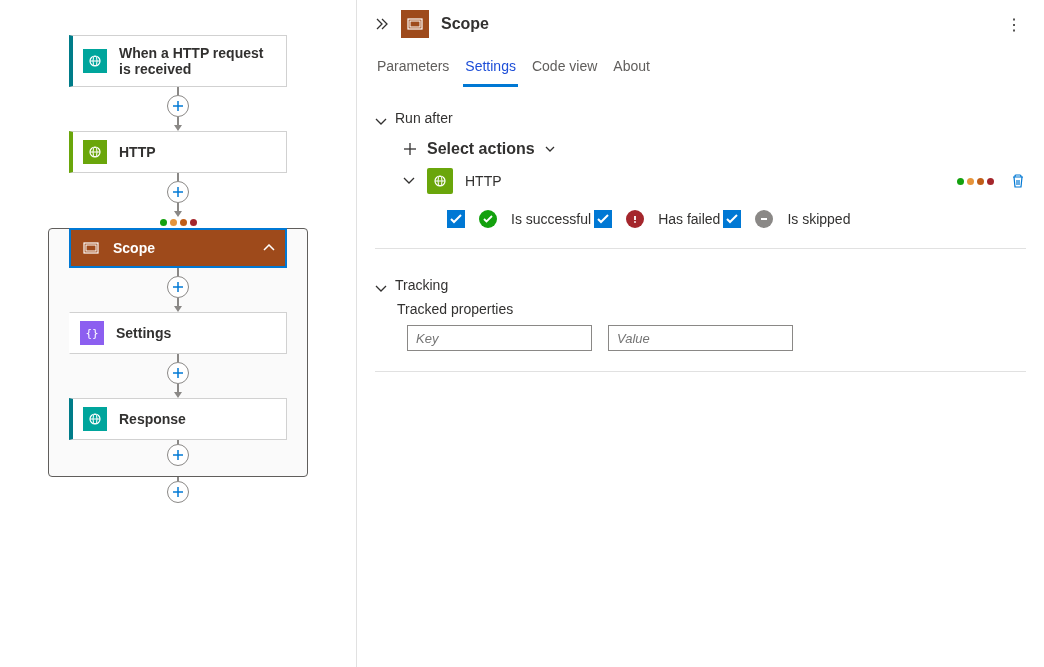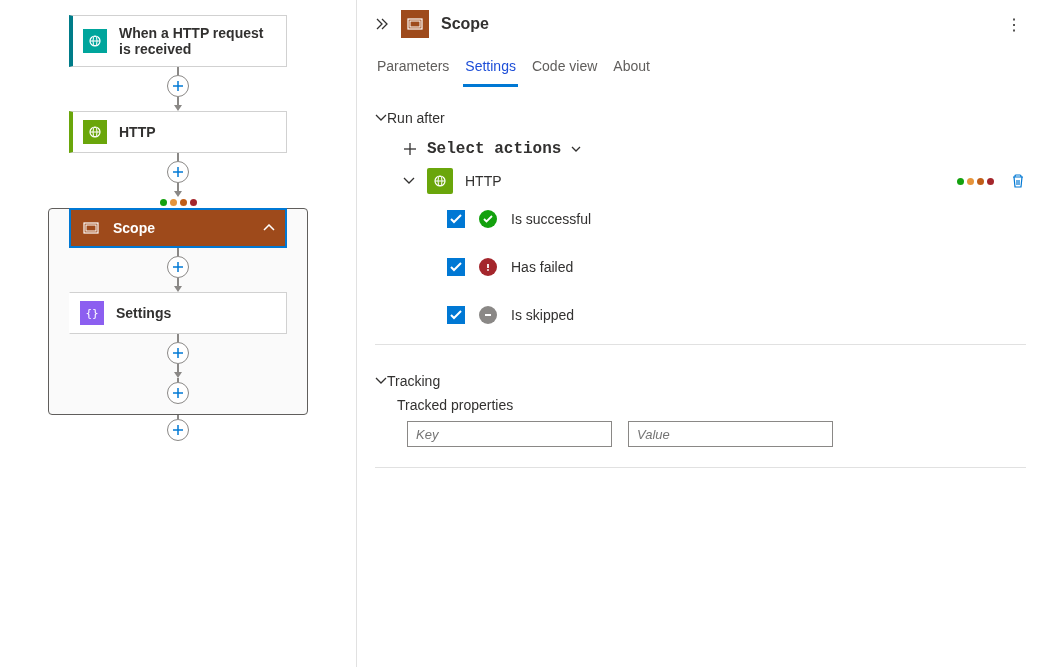--- a/index.html
+++ b/index.html
@@ -17,21 +17,21 @@
       width: 357px;
       height: 100%;
       border-right: 1px solid #e1e1e1;
       position: relative;
       overflow: hidden;
     }
     .flow {
       display: flex;
       flex-direction: column;
       align-items: center;
-      padding-top: 15px;
+      padding-top: 35px;
     }
     .node {
       background: #ffffff;
       border: 1px solid #d1d1d1;
       display: flex;
       align-items: center;
       width: 218px;
       min-height: 40px;
       padding: 8px 10px;
       gap: 12px;
@@ -177,32 +177,33 @@
     .panel-body {
       padding: 8px 18px 18px;
       flex: 1;
       overflow-y: auto;
     }
     .section {
       padding: 14px 0;
     }
     .section-header {
       display: flex;
-      align-items: center;
+      align-items: flex-end;
+      gap: 8px;
       cursor: pointer;
     }
     .section-title { font-size: 14px; font-weight: 400; }
     .select-actions {
       display: flex;
       align-items: center;
       gap: 10px;
       margin: 14px 0 8px 28px;
       cursor: pointer;
     }
-    .select-actions-label { font-size: 16px; font-weight: 600; font-family: Liberation Mono, monospace; }
+    .select-actions-label { font-size: 16px; font-weight: 600; }
     .action-item {
       margin-left: 28px;
       margin-top: 10px;
     }
     .action-header {
       display: flex;
       align-items: center;
       gap: 12px;
     }
     .action-header .http-icon {
@@ -220,22 +221,22 @@
       margin-left: auto;
       display: flex;
       align-items: center;
       gap: 16px;
     }
     .trash-btn { color: #0078d4; cursor: pointer; }
     .conditions {
       margin-left: 44px;
       margin-top: 16px;
       display: flex;
-      flex-direction: column;
-      gap: 30px;
+      flex-direction: row;
+      gap: 3px;
     }
     .condition {
       display: flex;
       align-items: center;
       gap: 14px;
     }
     .checkbox {
       width: 18px;
       height: 18px;
       background: #0078d4;
@@ -265,21 +266,21 @@
     .tracked-label {
       font-size: 14px;
       margin: 8px 0 8px 22px;
     }
     .tracked-inputs {
       display: flex;
       gap: 16px;
       margin-left: 32px;
     }
     .tracked-inputs input {
-      width: 205px;
+      width: 185px;
       height: 26px;
       border: 1px solid #8a8886;
       padding: 2px 8px;
       font-size: 13px;
       font-style: italic;
       color: #8a8886;
       font-family: inherit;
     }
     svg { display: block; }
   </style>
@@ -376,20 +377,30 @@
       <div class="connector">
         <div class="conn-line"></div>
         <div class="add-btn">
           <svg width="12" height="12" viewBox="0 0 12 12">
               <line x1="6" y1="1" x2="6" y2="11" stroke="#0078d4" stroke-width="1.5"></line>
               <line x1="1" y1="6" x2="11" y2="6" stroke="#0078d4" stroke-width="1.5"></line>
             </svg>
         </div>
         <div class="conn-line"></div>
         <div class="arrow-head"></div>
+      </div>
+      <div class="node">
+        <div class="node-icon teal">
+          <svg width="16" height="16" viewBox="0 0 16 16">
+              <circle cx="8" cy="8" r="5" fill="none" stroke="#fff" stroke-width="1.2"></circle>
+              <ellipse cx="8" cy="8" rx="2" ry="5" fill="none" stroke="#fff" stroke-width="1"></ellipse>
+              <line x1="3" y1="8" x2="13" y2="8" stroke="#fff" stroke-width="1"></line>
+            </svg>
+        </div>
+        <div class="node-label">Response</div>
       </div>
       <div class="connector">
         <div class="conn-line" style="height:4px"></div>
         <div class="add-btn">
           <svg width="12" height="12" viewBox="0 0 12 12">
               <line x1="6" y1="1" x2="6" y2="11" stroke="#0078d4" stroke-width="1.5"></line>
               <line x1="1" y1="6" x2="11" y2="6" stroke="#0078d4" stroke-width="1.5"></line>
             </svg>
         </div>
       </div>

